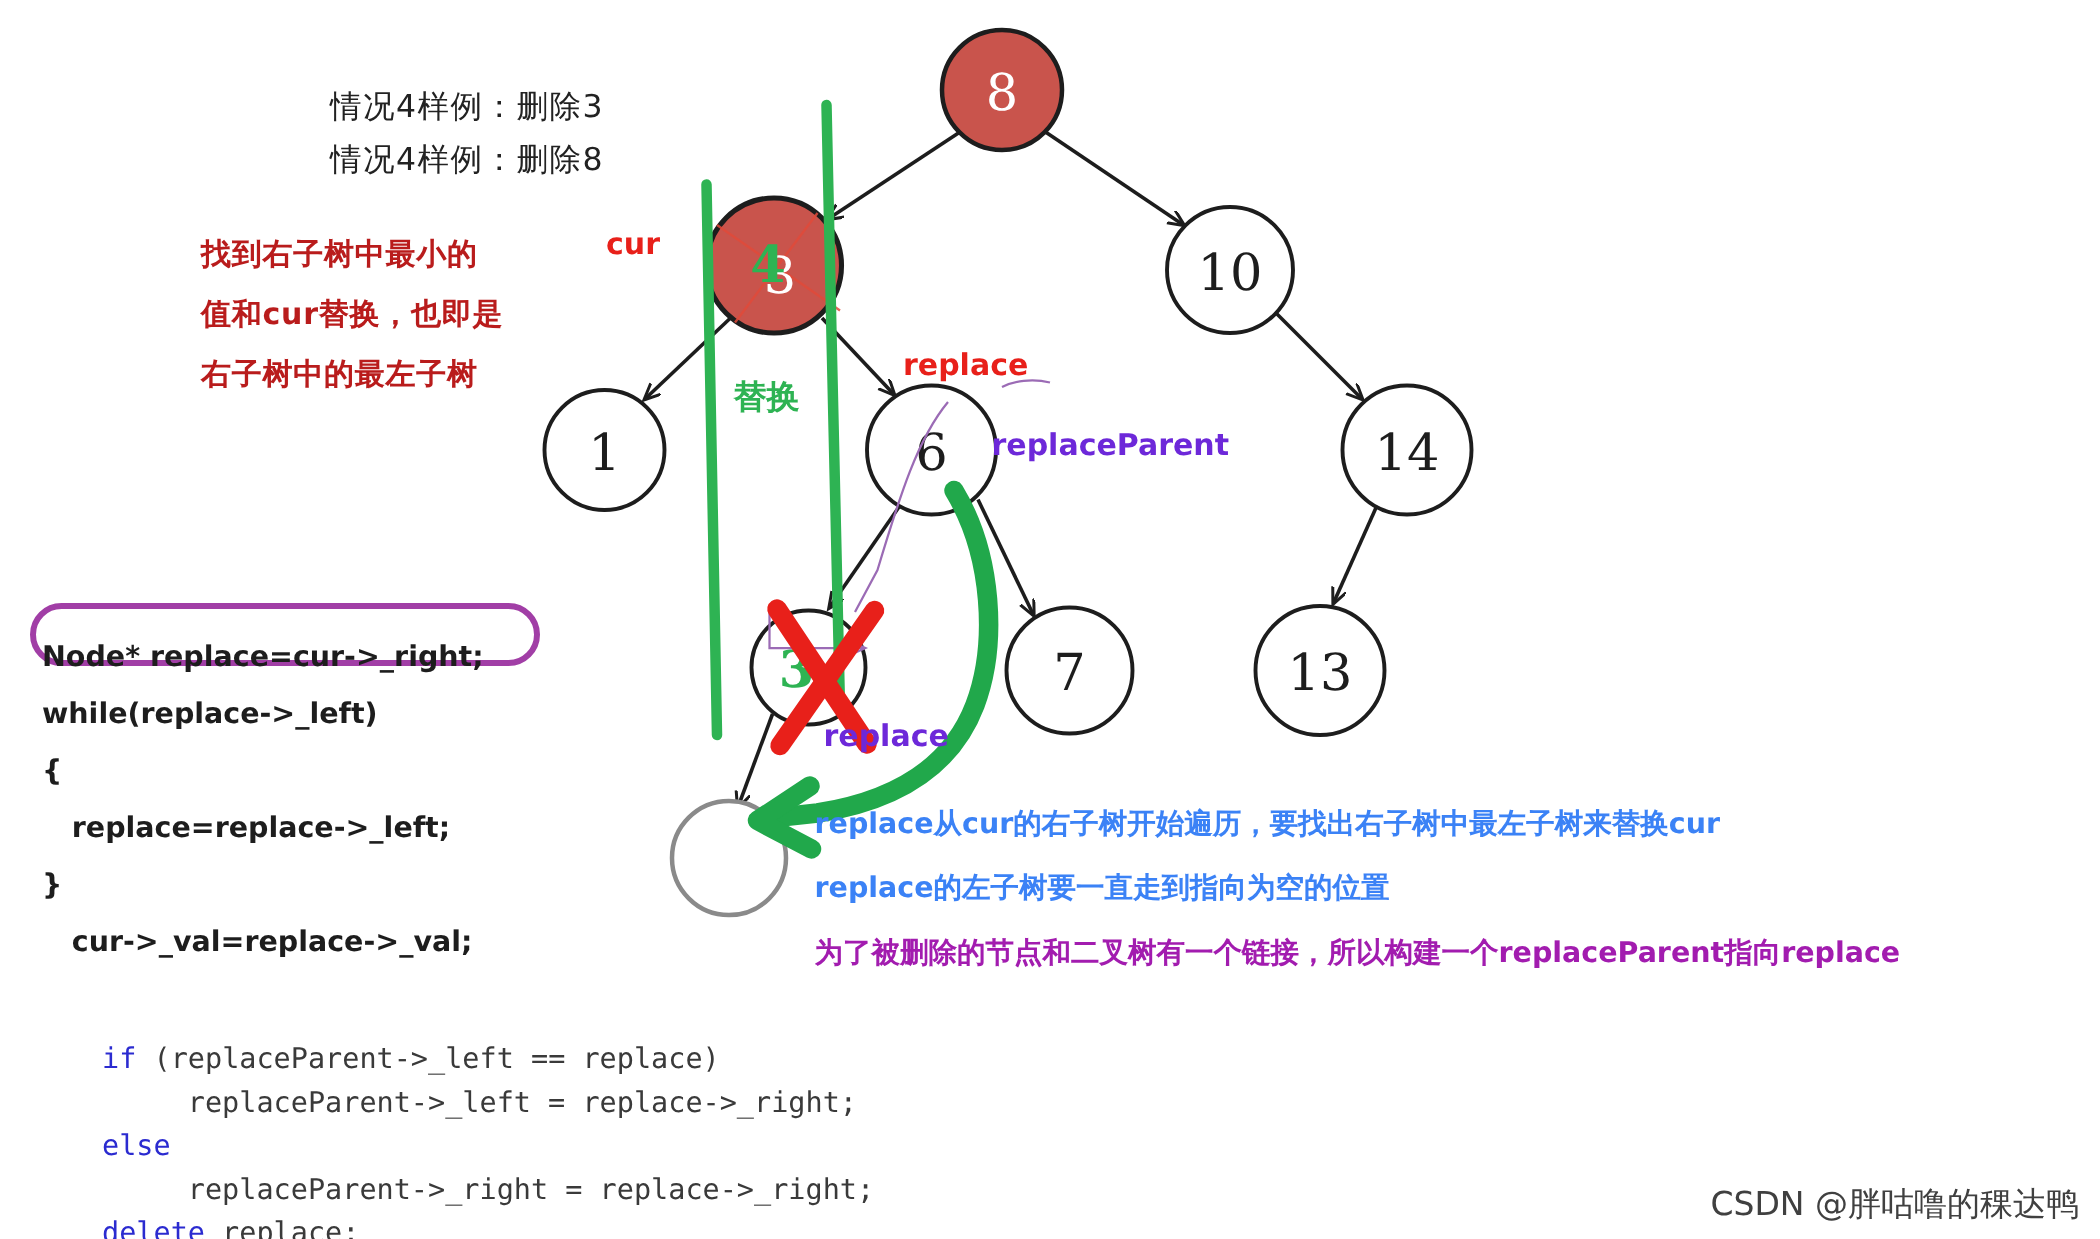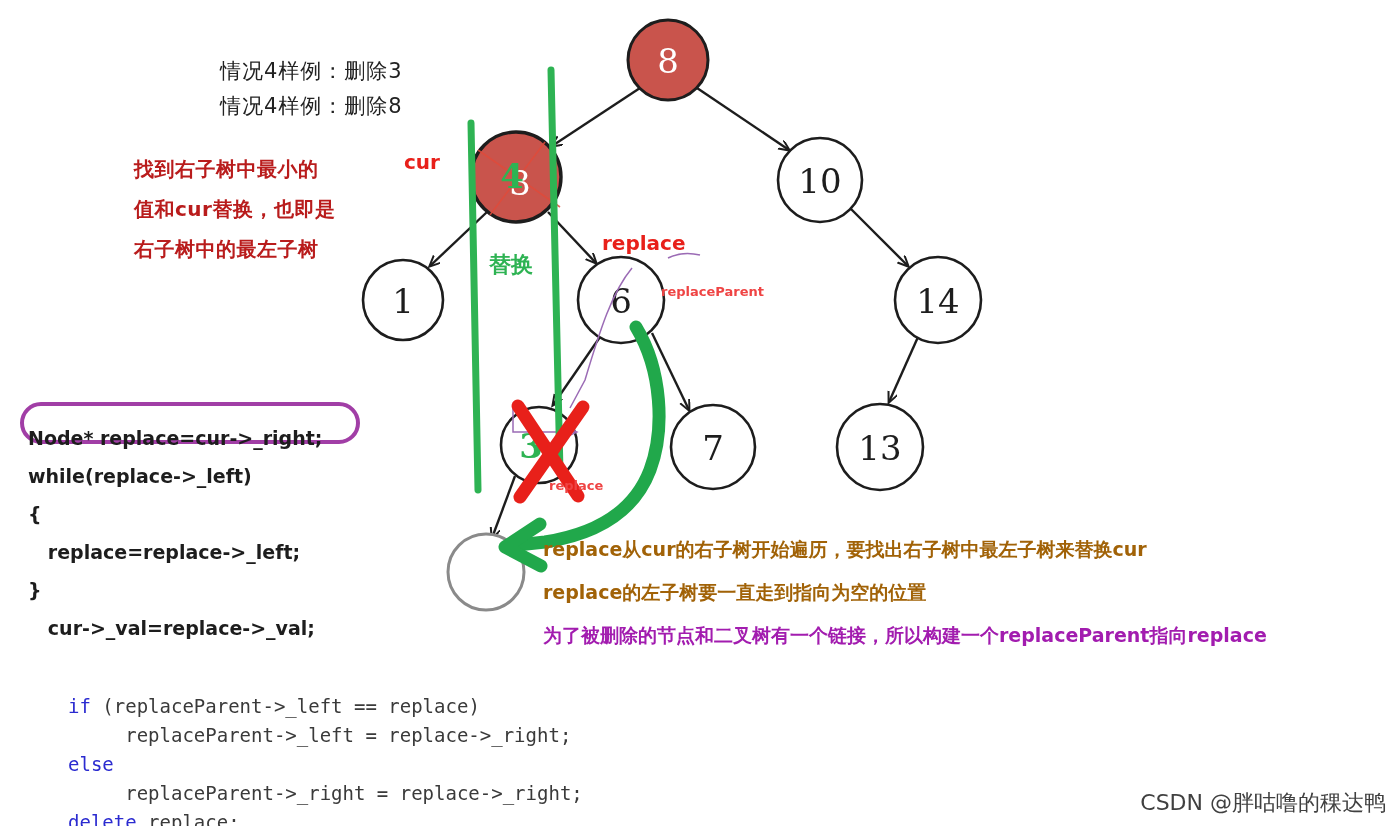--- a/index.html
+++ b/index.html
@@ -24,21 +24,21 @@
     font-size:21px;color:#222;letter-spacing:1px;
   }
 
   .note-red{
     font-family:"DejaVu Sans","Liberation Sans",sans-serif;
     font-size:20px;font-weight:bold;color:#b91c1c;letter-spacing:.5px;
   }
 
   .lbl{font-weight:bold;font-family:"DejaVu Sans","Liberation Sans",sans-serif;}
   .lbl-red{color:#e8201a;font-size:20px;}
-  .lbl-blue{color:#ef4444;font-size:13px;}
+  .lbl-blue{color:#6d28d9;font-size:20px;}
   .lbl-green{color:#2eb353;font-size:22px;}
 
   
   .node-num{
     font-family:"DejaVu Serif","Liberation Serif",serif;
     font-size:34px;fill:#1d1d1d;
   }
   .node-num-white{
     font-family:"DejaVu Serif","Liberation Serif",serif;
     font-size:34px;fill:#ffffff;
@@ -70,21 +70,21 @@
     border:4px solid #a13ea6;border-radius:24px;z-index:3;
     box-sizing:border-box;
   }
 
   
   #ann{position:absolute;left:543px;top:528px;z-index:6;}
   #ann div{
     font-family:"DejaVu Sans","Liberation Sans",sans-serif;
     font-size:19px;font-weight:bold;white-space:nowrap;line-height:43px;
   }
-  .ann-purple{color:#a16207;}
+  .ann-purple{color:#3b82f6;}
   .ann-green{color:#a21caf;}
 
   
   #wm{
     position:absolute;right:14px;bottom:8px;z-index:7;
     font-family:"DejaVu Sans","Liberation Sans",sans-serif;
     font-size:22px;color:#404040;white-space:nowrap;
   }
 </style>
 </head>

